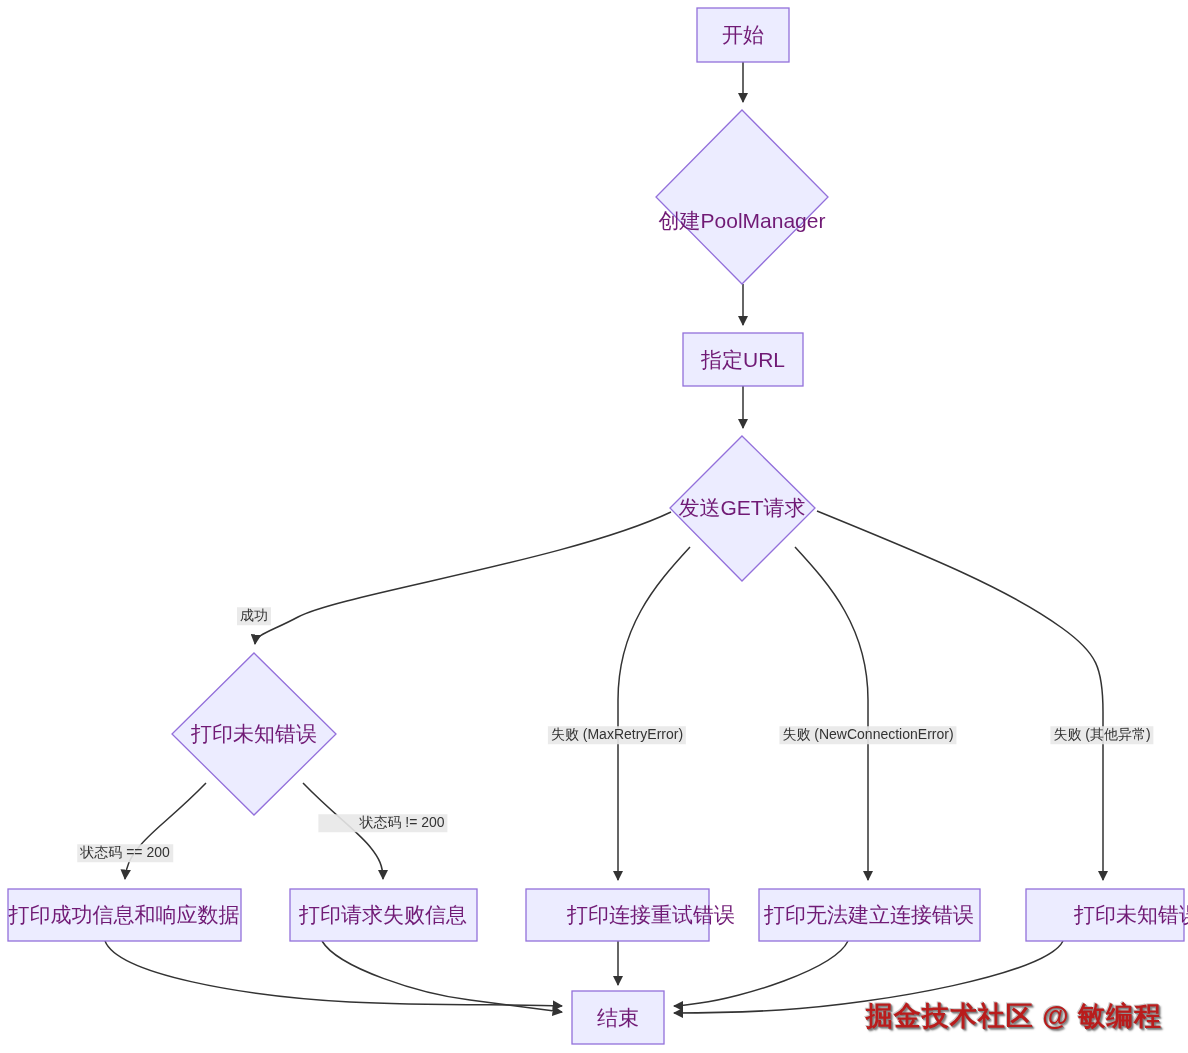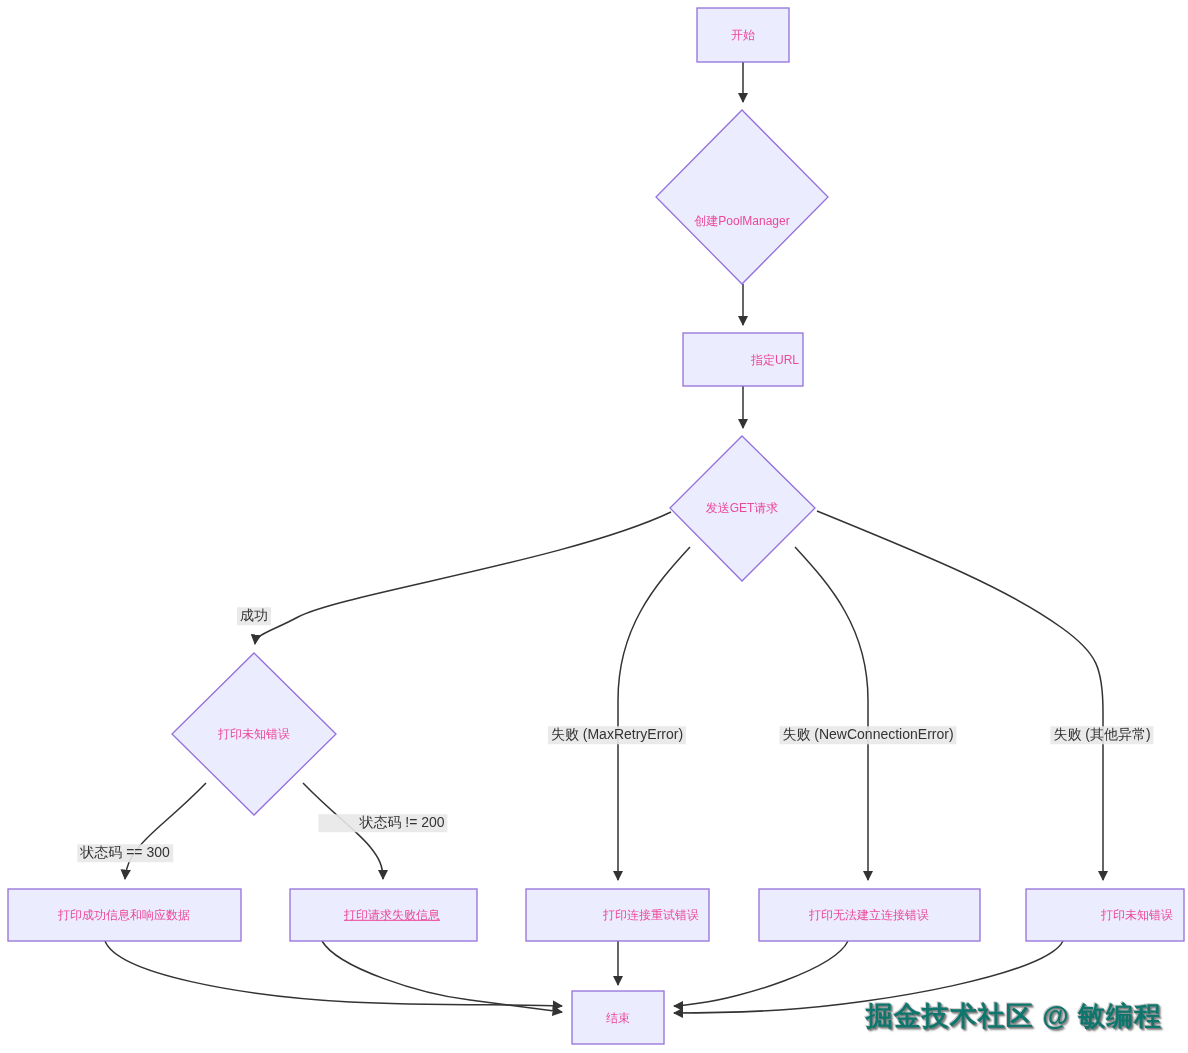--- a/index.html
+++ b/index.html
@@ -15,22 +15,22 @@
     background: #ffffff;
     overflow: hidden;
   }
   #edges-shapes {
     position: absolute;
     left: 0; top: 0;
   }
   .node-label {
     position: absolute;
     transform: translate(-50%, -50%);
-    color: #ec4899;
-    font-size: 12px;
+    color: #701a75;
+    font-size: 21px;
     white-space: nowrap;
     text-align: center;
     line-height: 1.2;
   }
   .edge-label {
     position: absolute;
     transform: translate(-50%, -50%);
     color: #333333;
     font-size: 14px;
     white-space: nowrap;
@@ -38,21 +38,21 @@
     padding: 0 3px;
     line-height: 1.25;
   }
   .watermark {
     position: absolute;
     right: 26px;
     top: 998px;
     font-size: 27px;
     font-weight: bold;
     letter-spacing: 1px;
-    color: #0f766e;
+    color: #b91c1c;
     text-shadow: 2px 2px 2px #7d7d7d, -1px -1px 0 #c9c9c9, 1px 1px 0 #8a8a8a;
     white-space: nowrap;
   }
 </style>
 </head>
 <body>
 
 <div id="stage">
 
   <svg id="edges-shapes" width="1188" height="1053" viewBox="0 0 1188 1053">
@@ -92,32 +92,32 @@
       <rect x="290" y="889" width="187" height="52"></rect>
       <rect x="526" y="889" width="183" height="52"></rect>
       <rect x="759" y="889" width="221" height="52"></rect>
       <rect x="1026" y="889" width="158" height="52"></rect>
       <rect x="572" y="991" width="92" height="53"></rect>
     </g>
   </svg>
 
   <div class="node-label" style="left:743px; top:35px;">开始</div>
   <div class="node-label" style="left:742px; top:197px;margin-top:24px;">创建PoolManager</div>
-  <div class="node-label" style="left:775px; top:360px;">指定URL</div>
+  <div class="node-label" style="left:743px; top:360px;">指定URL</div>
   <div class="node-label" style="left:742px; top:508px;">发送GET请求</div>
   <div class="node-label" style="left:254px; top:734px;">打印未知错误</div>
   <div class="node-label" style="left:124px; top:915px;">打印成功信息和响应数据</div>
-  <div class="node-label" style="left:392px; top:915px;text-decoration:underline;">打印请求失败信息</div>
+  <div class="node-label" style="left:383px; top:915px;">打印请求失败信息</div>
   <div class="node-label" style="left:651px; top:915px;">打印连接重试错误</div>
   <div class="node-label" style="left:869px; top:915px;">打印无法建立连接错误</div>
   <div class="node-label" style="left:1105px; top:915px;margin-left:32px;">打印未知错误</div>
   <div class="node-label" style="left:618px; top:1018px;">结束</div>
 
   <div class="edge-label" style="left:254px; top:616px;">成功</div>
-  <div class="edge-label" style="left:125px; top:853px;">状态码 == 300</div>
+  <div class="edge-label" style="left:125px; top:853px;">状态码 == 200</div>
   <div class="edge-label" style="left:383px; top:823px;padding-left:41px;">状态码 != 200</div>
   <div class="edge-label" style="left:617px; top:735px;">失败 (MaxRetryError)</div>
   <div class="edge-label" style="left:868px; top:735px;">失败 (NewConnectionError)</div>
   <div class="edge-label" style="left:1102px; top:735px;">失败 (其他异常)</div>
 
   <div class="watermark">掘金技术社区 @ 敏编程</div>
 
 </div>
 
 </body></html>

